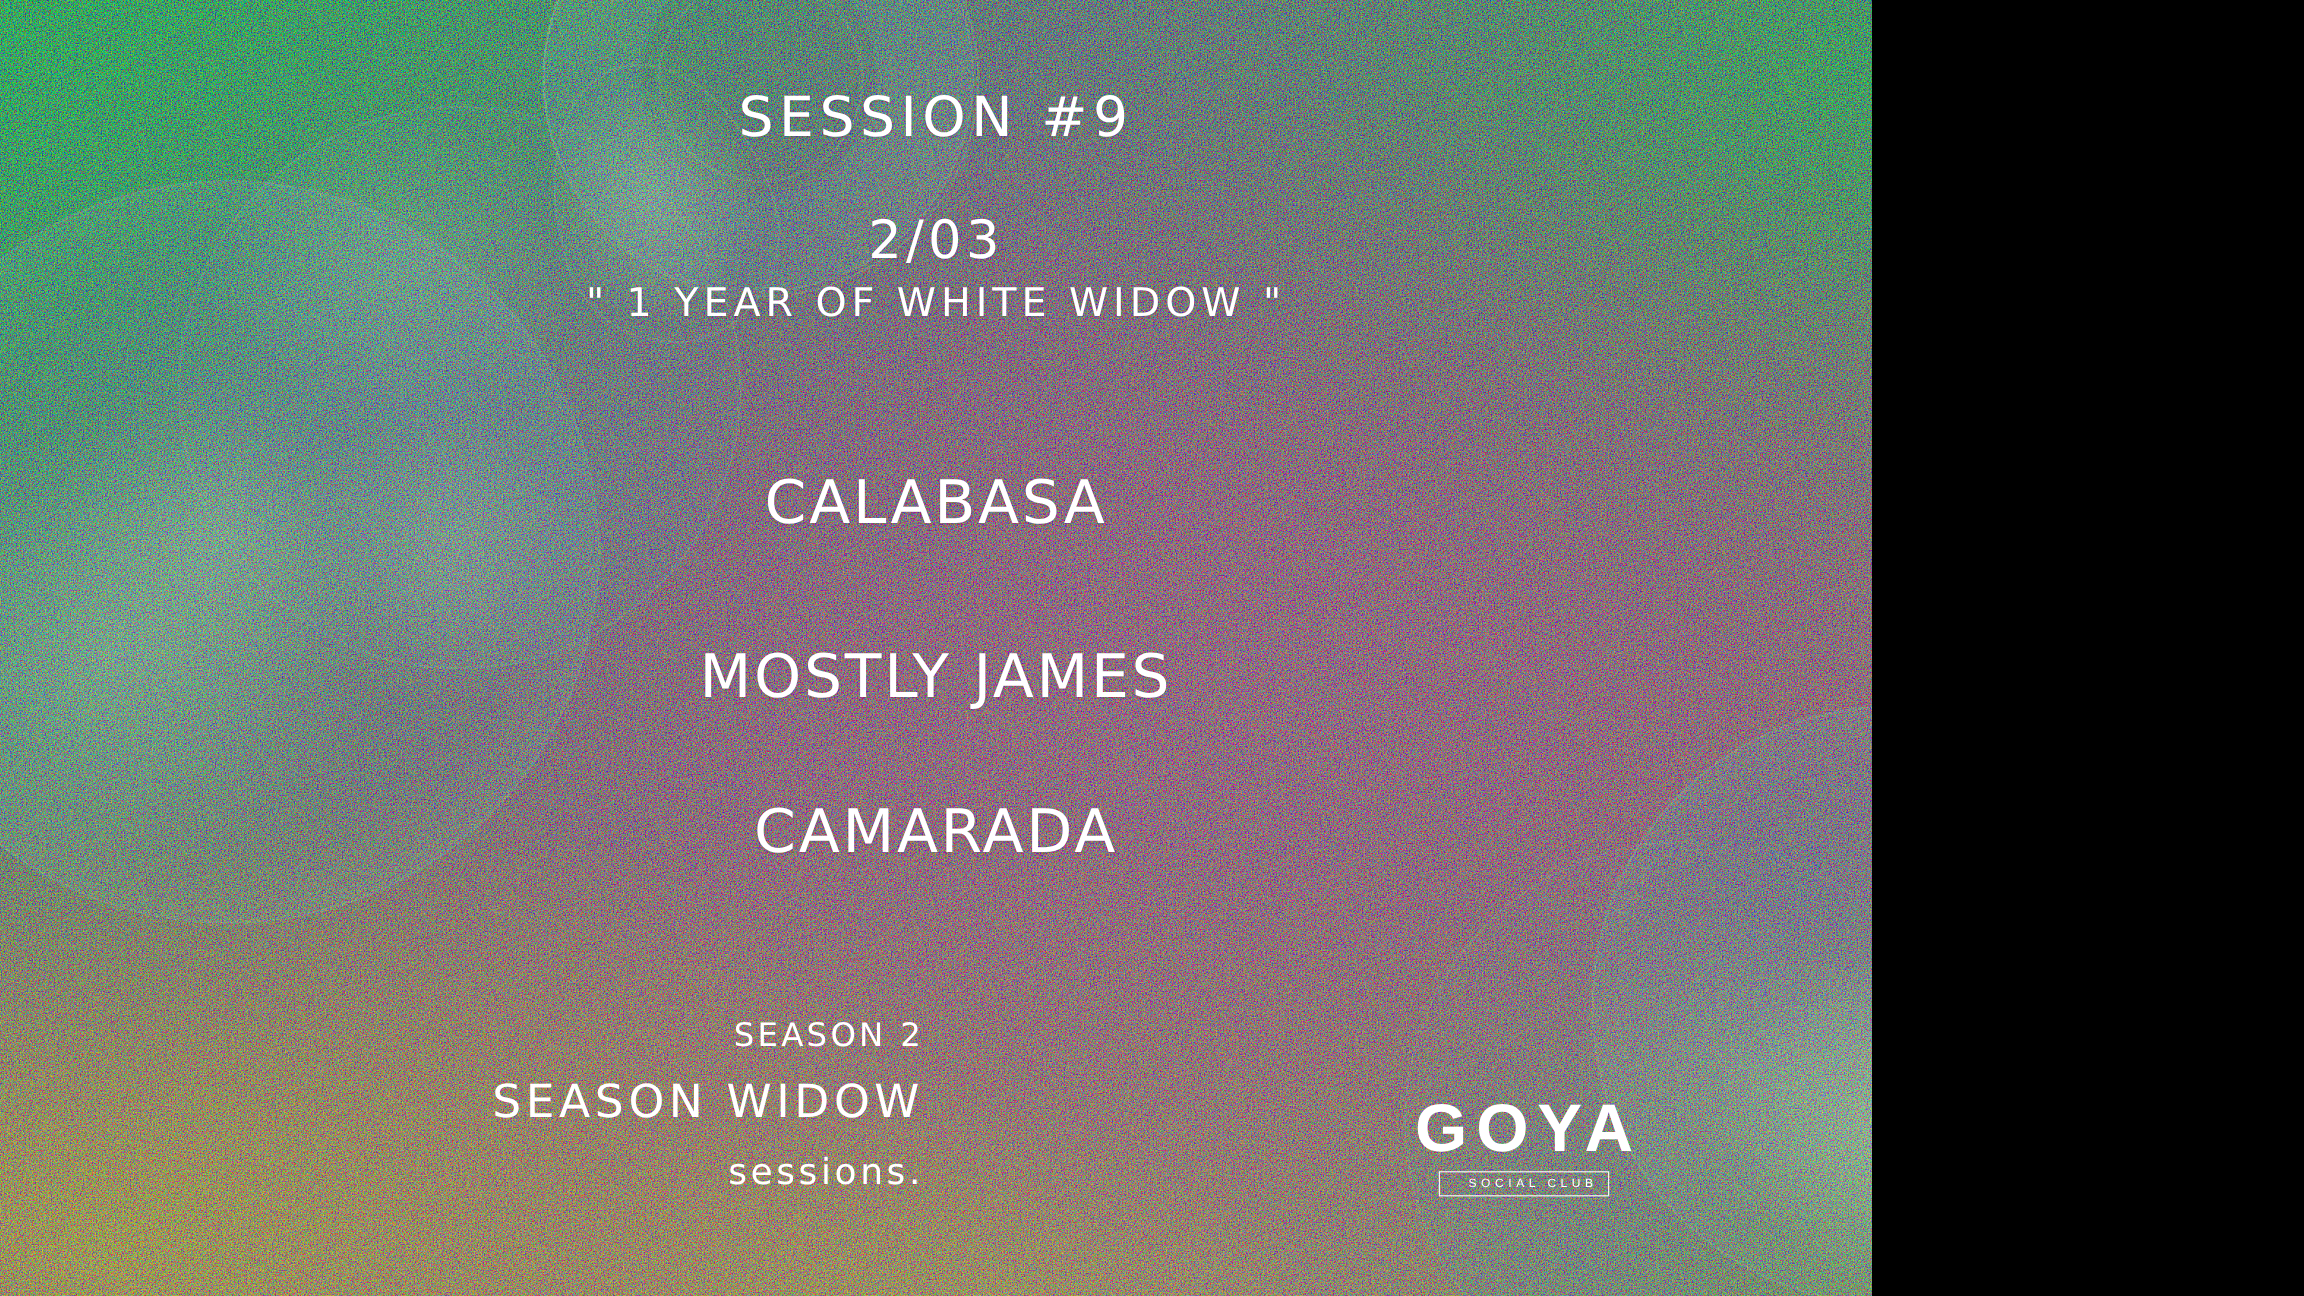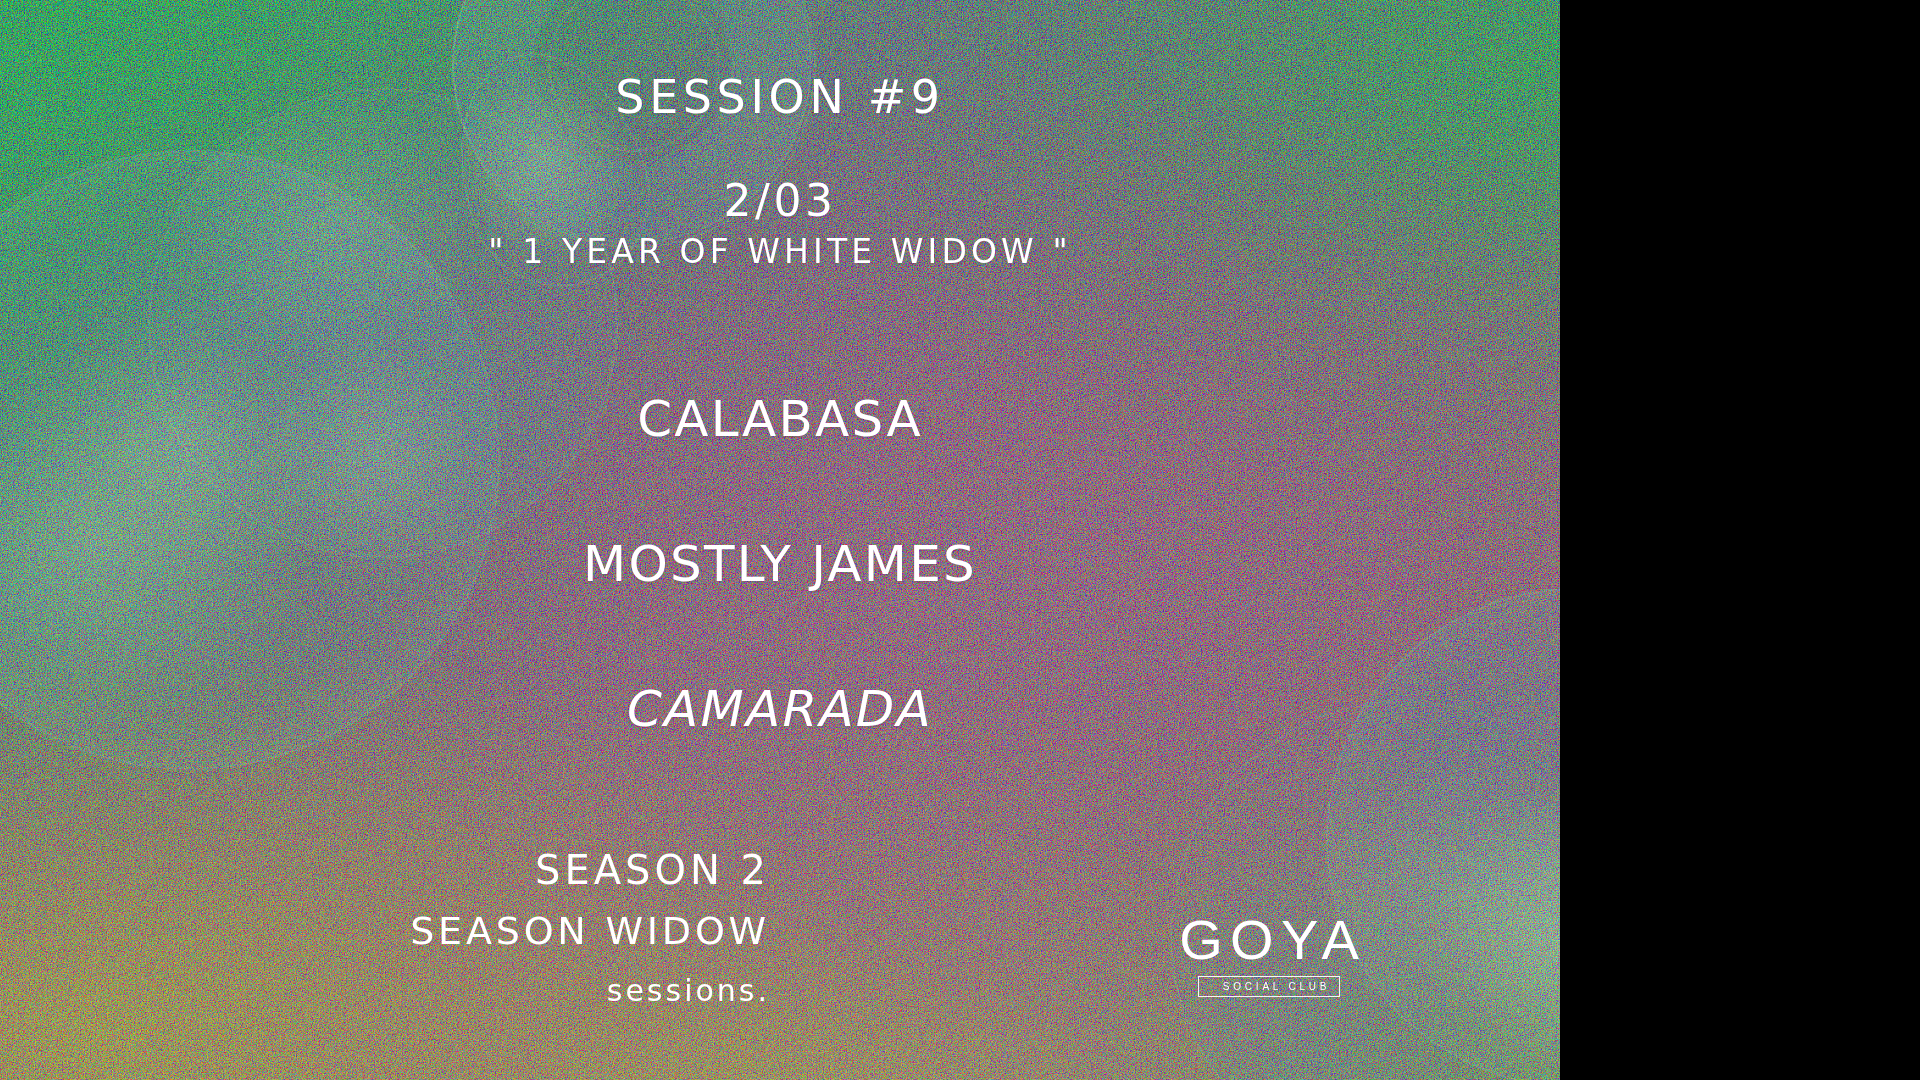--- a/index.html
+++ b/index.html
@@ -169,40 +169,40 @@
     left:0;right:0;top:232px;text-align:center;
     font-size:33px;letter-spacing:0.125em;
   }
 
   .artist{
     left:0;right:0;text-align:center;
     font-size:50px;letter-spacing:0.045em;
   }
   #artist-1{top:390px;}
   #artist-2{top:535px;}
-  #artist-3{top:680px;font-style:italic;}
+  #artist-3{top:664px;}
 
   #season-block{
     position:absolute;left:340px;top:850px;width:430px;
     text-align:right;color:#fff;
   }
-  #season-block .l1{font-size:40px;letter-spacing:0.10em;line-height:1.0;}
+  #season-block .l1{font-size:27px;letter-spacing:0.10em;line-height:1.0;}
   #season-block .l2{font-size:38px;letter-spacing:0.10em;line-height:1.0;margin-top:22px;}
   #season-block .l3{font-size:30px;letter-spacing:0.10em;line-height:1.0;margin-top:26px;}
 
   
   #logo{
     position:absolute;left:1172px;top:912px;
     display:flex;flex-direction:column;align-items:center;
   }
   #logo-word{
     color:#fff;font-size:56px;line-height:1;
     letter-spacing:0.13em;
     font-family:"Liberation Sans", sans-serif;
-    font-weight:400;
+    font-weight:700;
     padding-left:0.13em;
   }
   #logo-sub{
     margin-top:8px;
     border:1.4px solid rgba(255,255,255,0.92);
     padding:5px 13px 4px 24px;
     color:#fff;
     font-family:"Liberation Sans", sans-serif;
     font-size:10px;letter-spacing:0.38em;
     line-height:1;font-weight:400;

